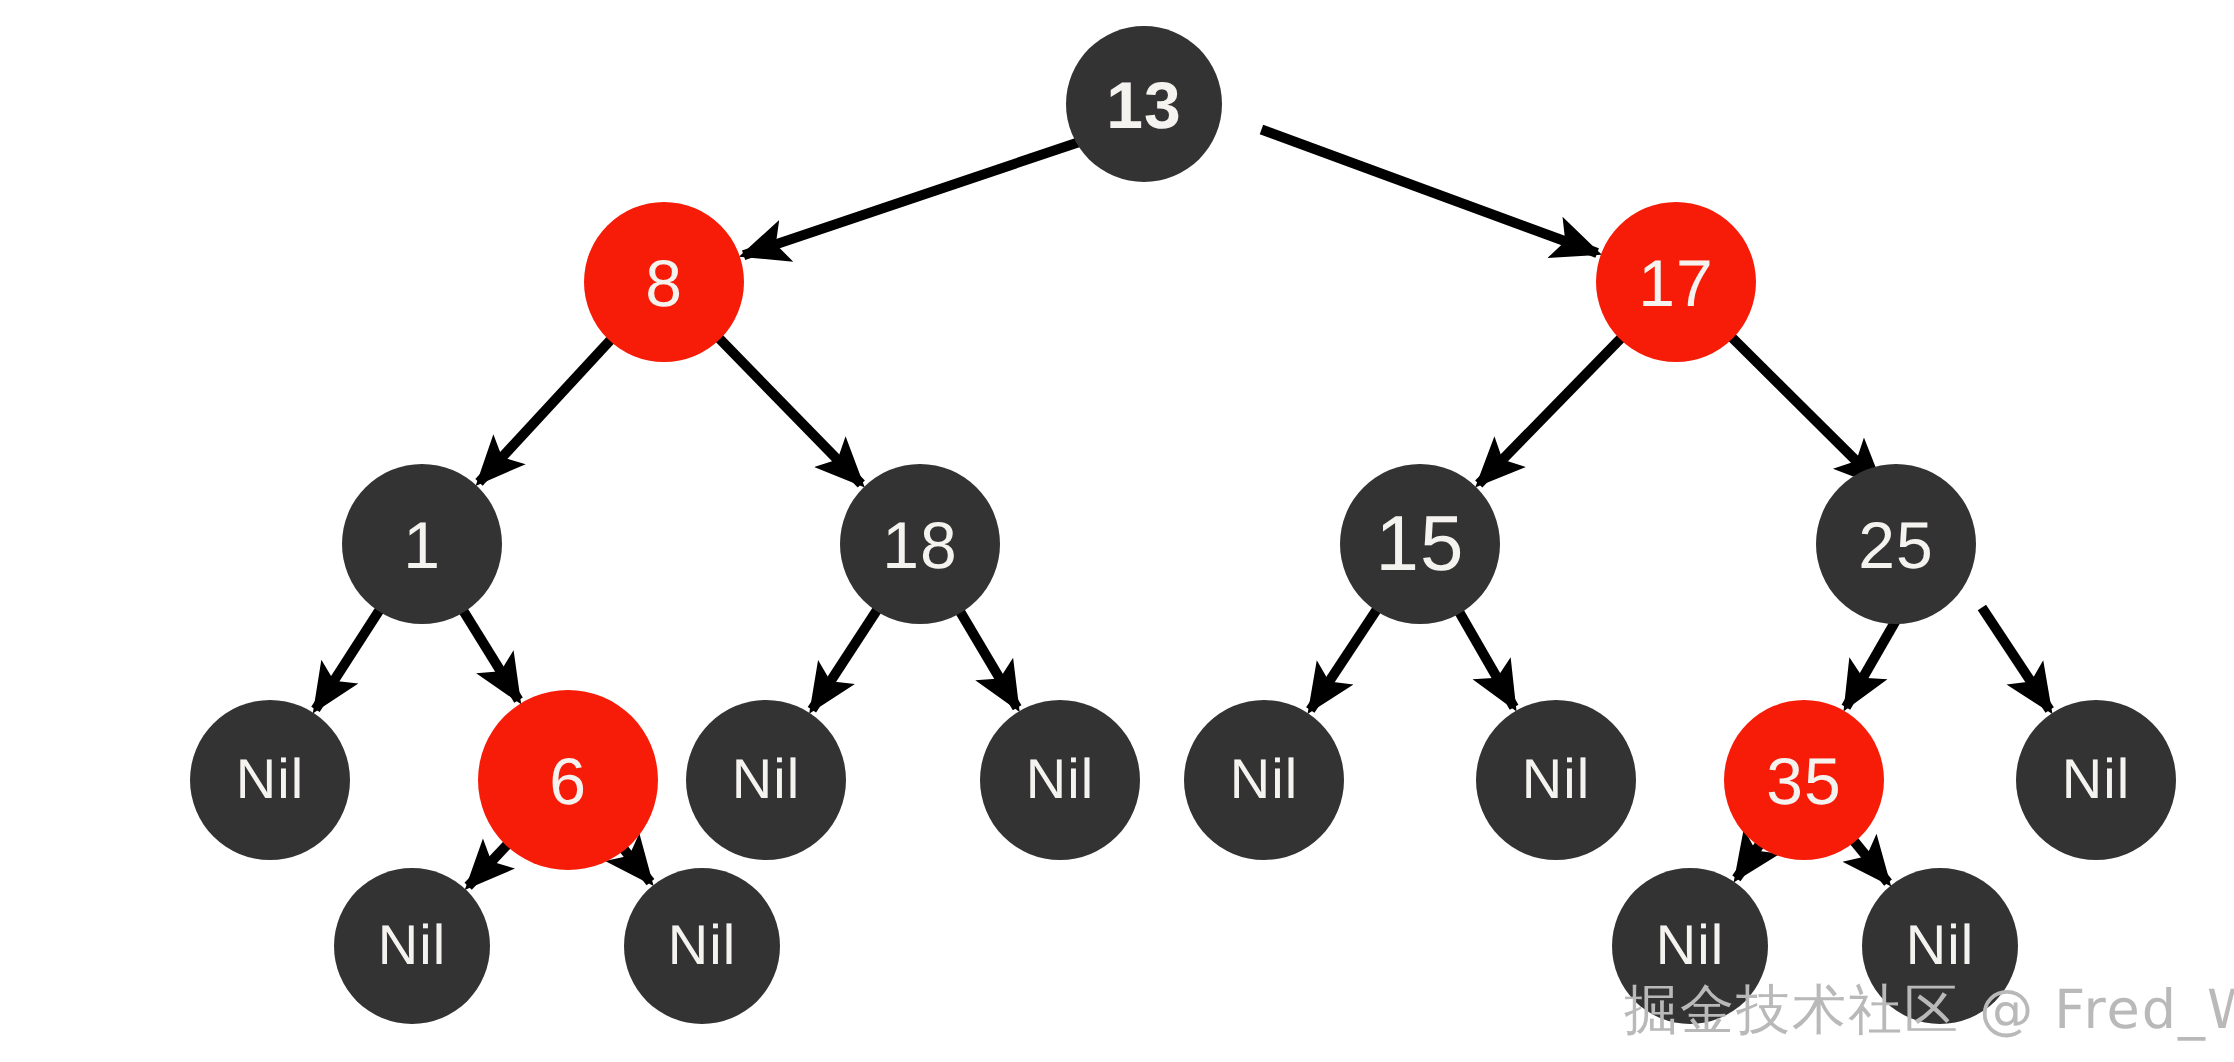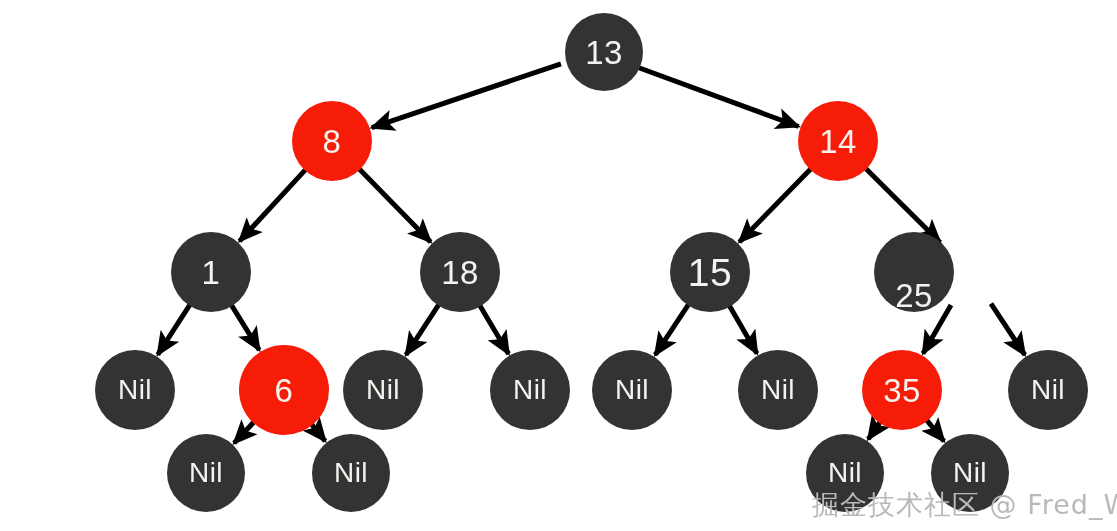--- a/index.html
+++ b/index.html
@@ -80,39 +80,39 @@
       <line x1="728.9733477074085" y1="304.9243386687383" x2="757.0294577970748" y2="353.6099414713945" stroke="#000000" stroke-width="5" stroke-linecap="butt" marker-end="url(#arrow)"></line>
       <line x1="951.0266522925915" y1="304.9243386687383" x2="922.9705422029252" y2="353.6099414713945" stroke="#000000" stroke-width="5" stroke-linecap="butt" marker-end="url(#arrow)"></line>
       <line x1="990.9544545224701" y1="303.7003286365573" x2="1024.839813422533" y2="354.9627946648577" stroke="#000000" stroke-width="5" stroke-linecap="butt" marker-end="url(#arrow)"></line>
       <line x1="254.55287843484558" y1="421.33475756292074" x2="234.07748800398446" y2="443.12267302140117" stroke="#000000" stroke-width="5" stroke-linecap="butt" marker-end="url(#arrow)"></line>
       <line x1="311.0091112404359" y1="423.45904825307736" x2="325.24712649167736" y2="441.0971865493914" stroke="#000000" stroke-width="5" stroke-linecap="butt" marker-end="url(#arrow)"></line>
       <line x1="880.4879247276975" y1="421.3246008351071" x2="868.2103970043263" y2="439.2024043621213" stroke="#000000" stroke-width="5" stroke-linecap="butt" marker-end="url(#arrow)"></line>
       <line x1="926.0823163455328" y1="419.39459200998857" x2="944.0164481535041" y2="441.28478230501236" stroke="#000000" stroke-width="5" stroke-linecap="butt" marker-end="url(#arrow)"></line>
     </svg>
 
   <div id="nodes-layer">
-      <div class="node node-black" style="left: 565px; top: 13px; width: 78px; height: 78px;">
+      <div class="node node-black" style="left: 533px; top: 13px; width: 78px; height: 78px; font-weight: bold;">
         <span class="node-label" style="font-size: 33px;">13</span>
       </div>
       <div class="node node-red" style="left: 292px; top: 101px; width: 80px; height: 80px;">
         <span class="node-label" style="font-size: 33px;">8</span>
       </div>
       <div class="node node-red" style="left: 798px; top: 101px; width: 80px; height: 80px;">
-        <span class="node-label" style="font-size: 33px;">14</span>
+        <span class="node-label" style="font-size: 33px;">17</span>
       </div>
       <div class="node node-black" style="left: 171px; top: 232px; width: 80px; height: 80px;">
         <span class="node-label" style="font-size: 33px;">1</span>
       </div>
       <div class="node node-black" style="left: 420px; top: 232px; width: 80px; height: 80px;">
         <span class="node-label" style="font-size: 33px;">18</span>
       </div>
       <div class="node node-black" style="left: 670px; top: 232px; width: 80px; height: 80px;">
         <span class="node-label" style="font-size: 39px;">15</span>
       </div>
-      <div class="node node-black" style="left: 874px; top: 232px; width: 80px; height: 80px; align-items: flex-end;">
+      <div class="node node-black" style="left: 908px; top: 232px; width: 80px; height: 80px;">
         <span class="node-label" style="font-size: 33px;">25</span>
       </div>
       <div class="node node-black" style="left: 95px; top: 350px; width: 80px; height: 80px;">
         <span class="node-label" style="font-size: 28px;">Nil</span>
       </div>
       <div class="node node-red" style="left: 239px; top: 345px; width: 90px; height: 90px;">
         <span class="node-label" style="font-size: 33px;">6</span>
       </div>
       <div class="node node-black" style="left: 343px; top: 350px; width: 80px; height: 80px;">
         <span class="node-label" style="font-size: 28px;">Nil</span>

